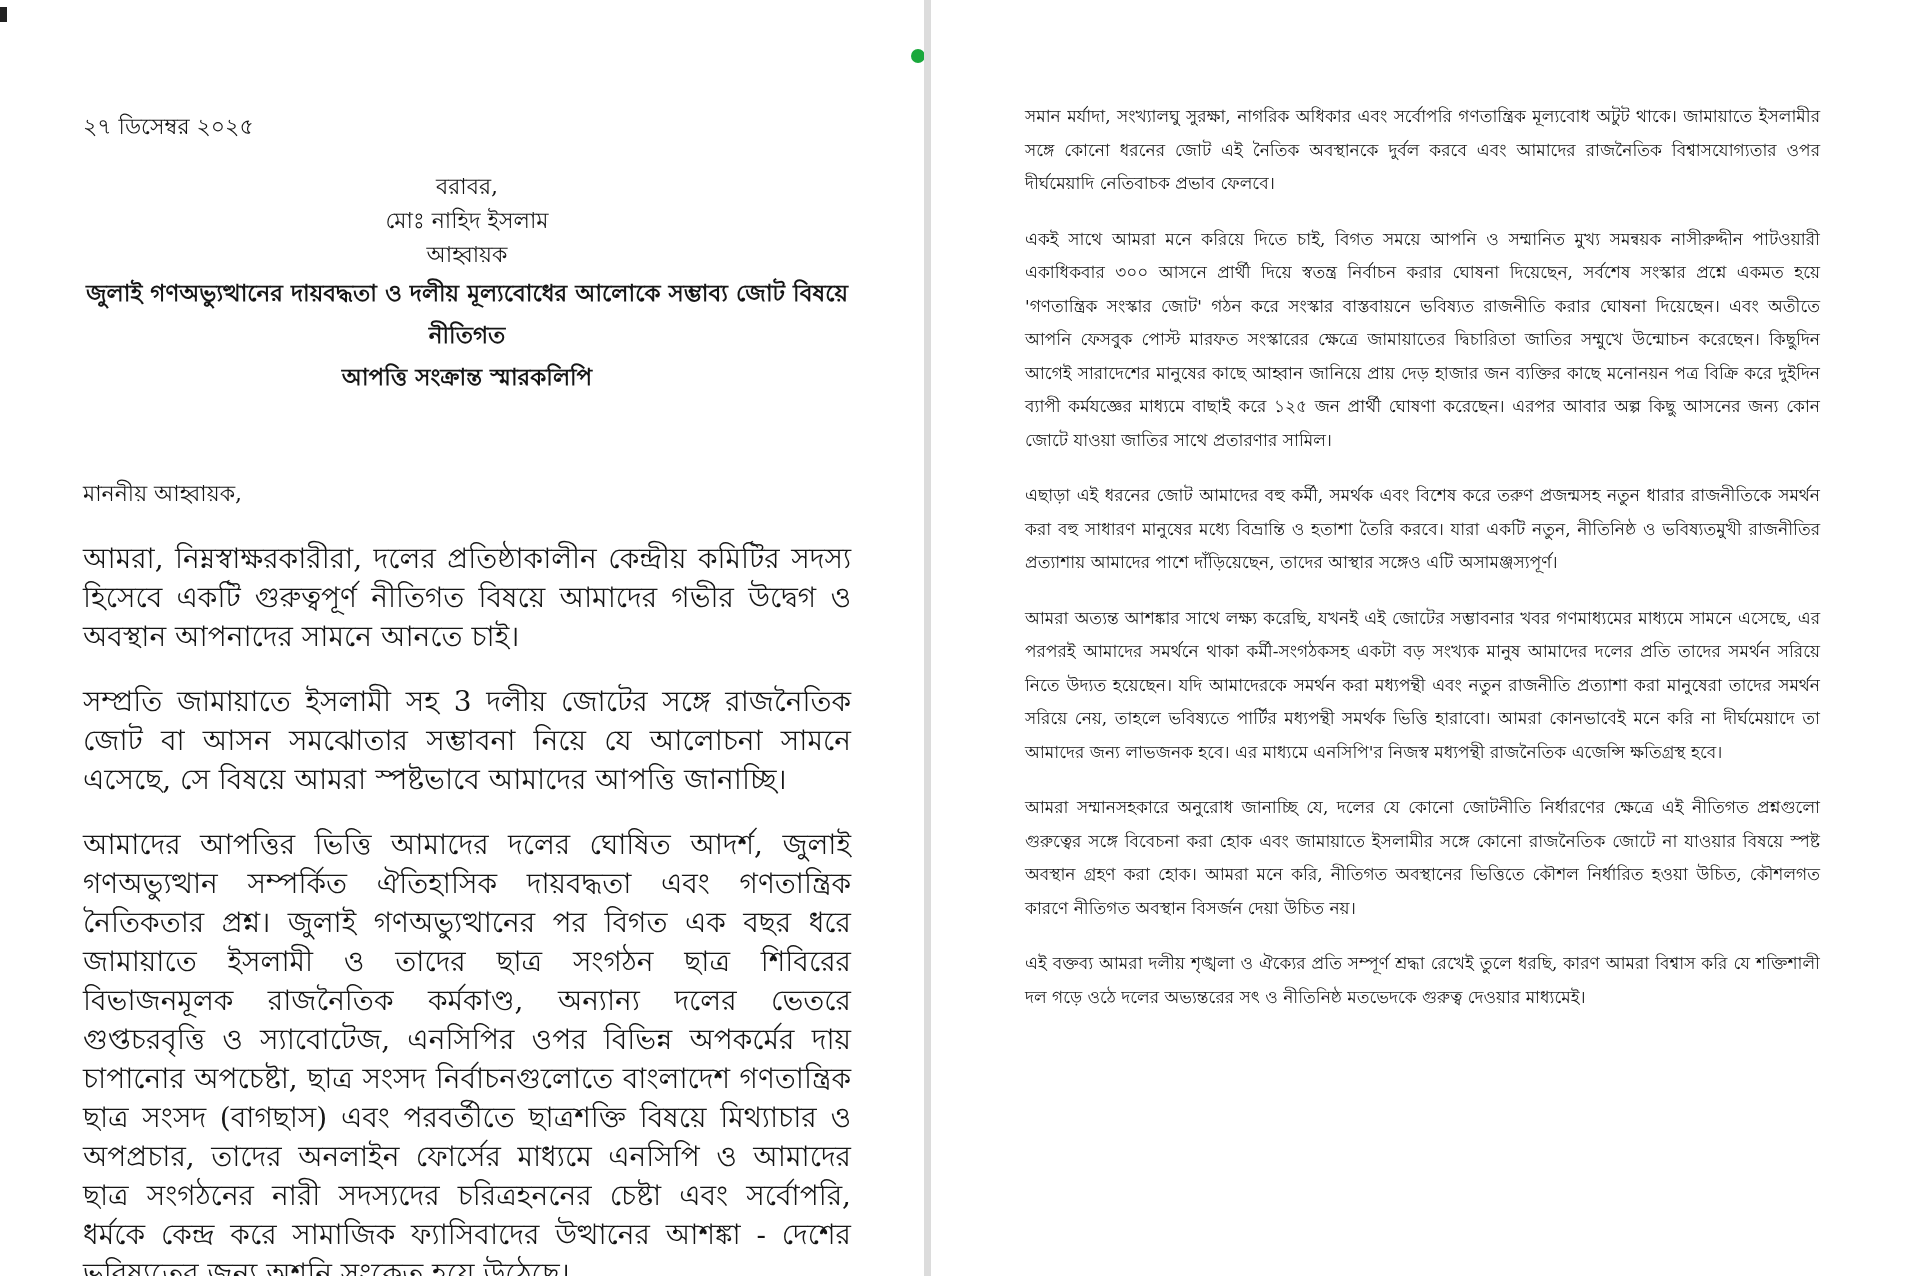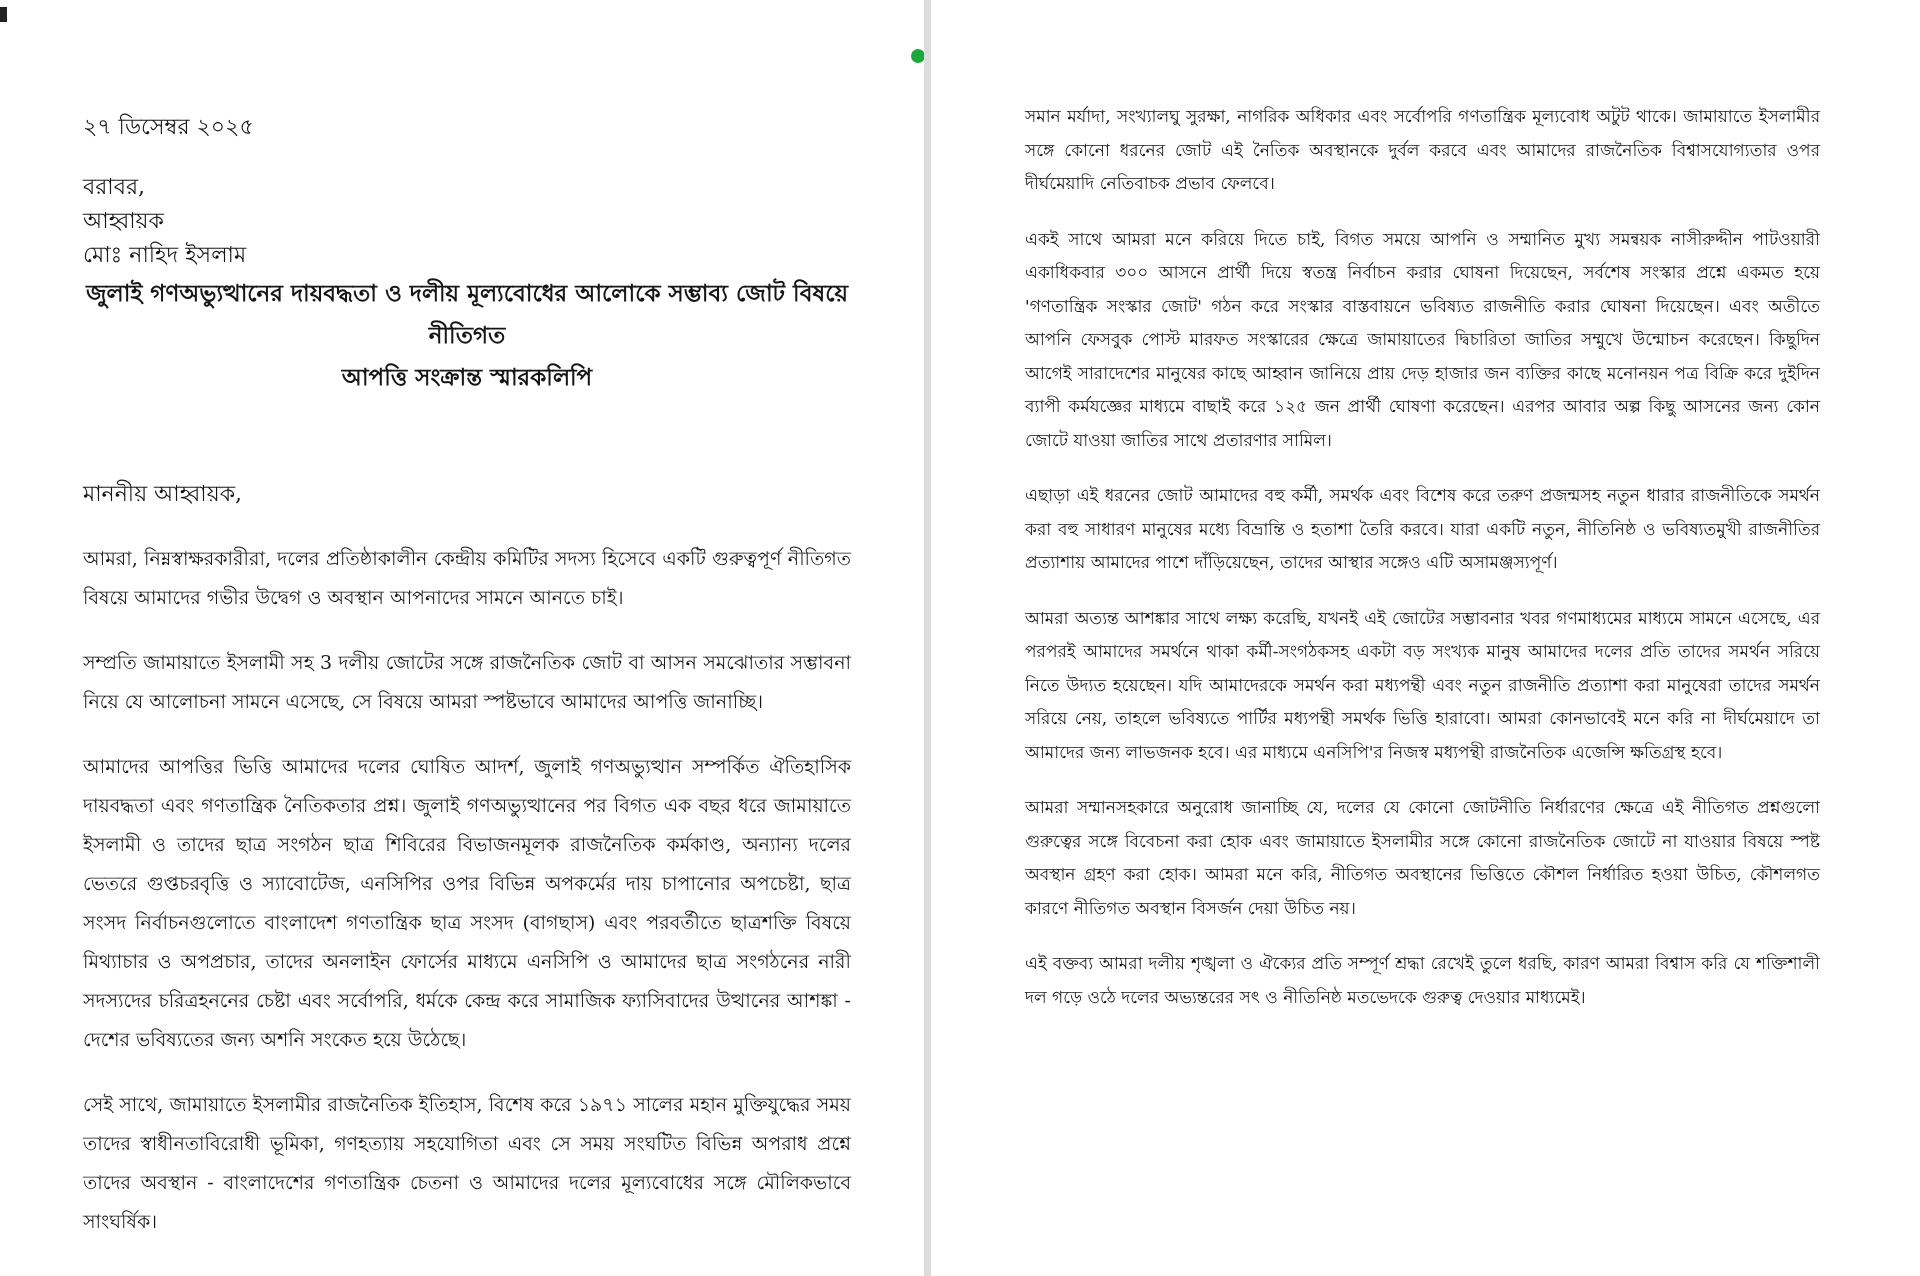--- a/index.html
+++ b/index.html
@@ -23,55 +23,55 @@
     position:absolute;top:0;left:924px;width:7px;height:1276px;
   }
   .green-dot{
     position:absolute;left:911px;top:49px;width:14px;height:14px;
     border-radius:50%;
   }
   .date-line{
     font-size:22px;line-height:30px;margin-bottom:28px;
   }
   .address-block .addr-line{
-    font-size:22px;line-height:34px;
+    font-size:22px;line-height:34px;text-align:center;
   }
   .memo-title{
     font-size:23px;font-weight:700;line-height:42px;
     text-align:center;
   }
   .salutation{
     margin-top:76px;
     font-size:22px;line-height:39px;
   }
   .page-left .para{
     margin:26px 0 0 0;
-    font-size:19px;line-height:39px;
+    font-size:28px;line-height:39px;
     text-align:justify;
   }
   .page-right .para{
     margin:0 0 22px 0;
     font-size:17px;line-height:33.5px;
     text-align:justify;
   }
 </style>
 </head>
 <body>
 
 <div class="canvas" style="background: rgb(255, 255, 255); color: rgb(22, 22, 22);">
 
   <div class="corner-artifact"></div>
 
   <section class="page page-left">
     <div class="date-line">২৭ ডিসেম্বর ২০২৫</div>
 
     <div class="address-block">
         <div class="addr-line">বরাবর,</div>
+        <div class="addr-line">মোঃ নাহিদ ইসলাম</div>
         <div class="addr-line">আহ্বায়ক</div>
-        <div class="addr-line">মোঃ নাহিদ ইসলাম</div>
       </div>
 
     <div class="memo-title">
       <div>জুলাই গণঅভ্যুত্থানের দায়বদ্ধতা ও দলীয় মূল্যবোধের আলোকে সম্ভাব্য জোট বিষয়ে নীতিগত</div>
       <div>আপত্তি সংক্রান্ত স্মারকলিপি</div>
     </div>
 
     <div class="salutation">মাননীয় আহ্বায়ক,</div>
 
     <div class="paras">

